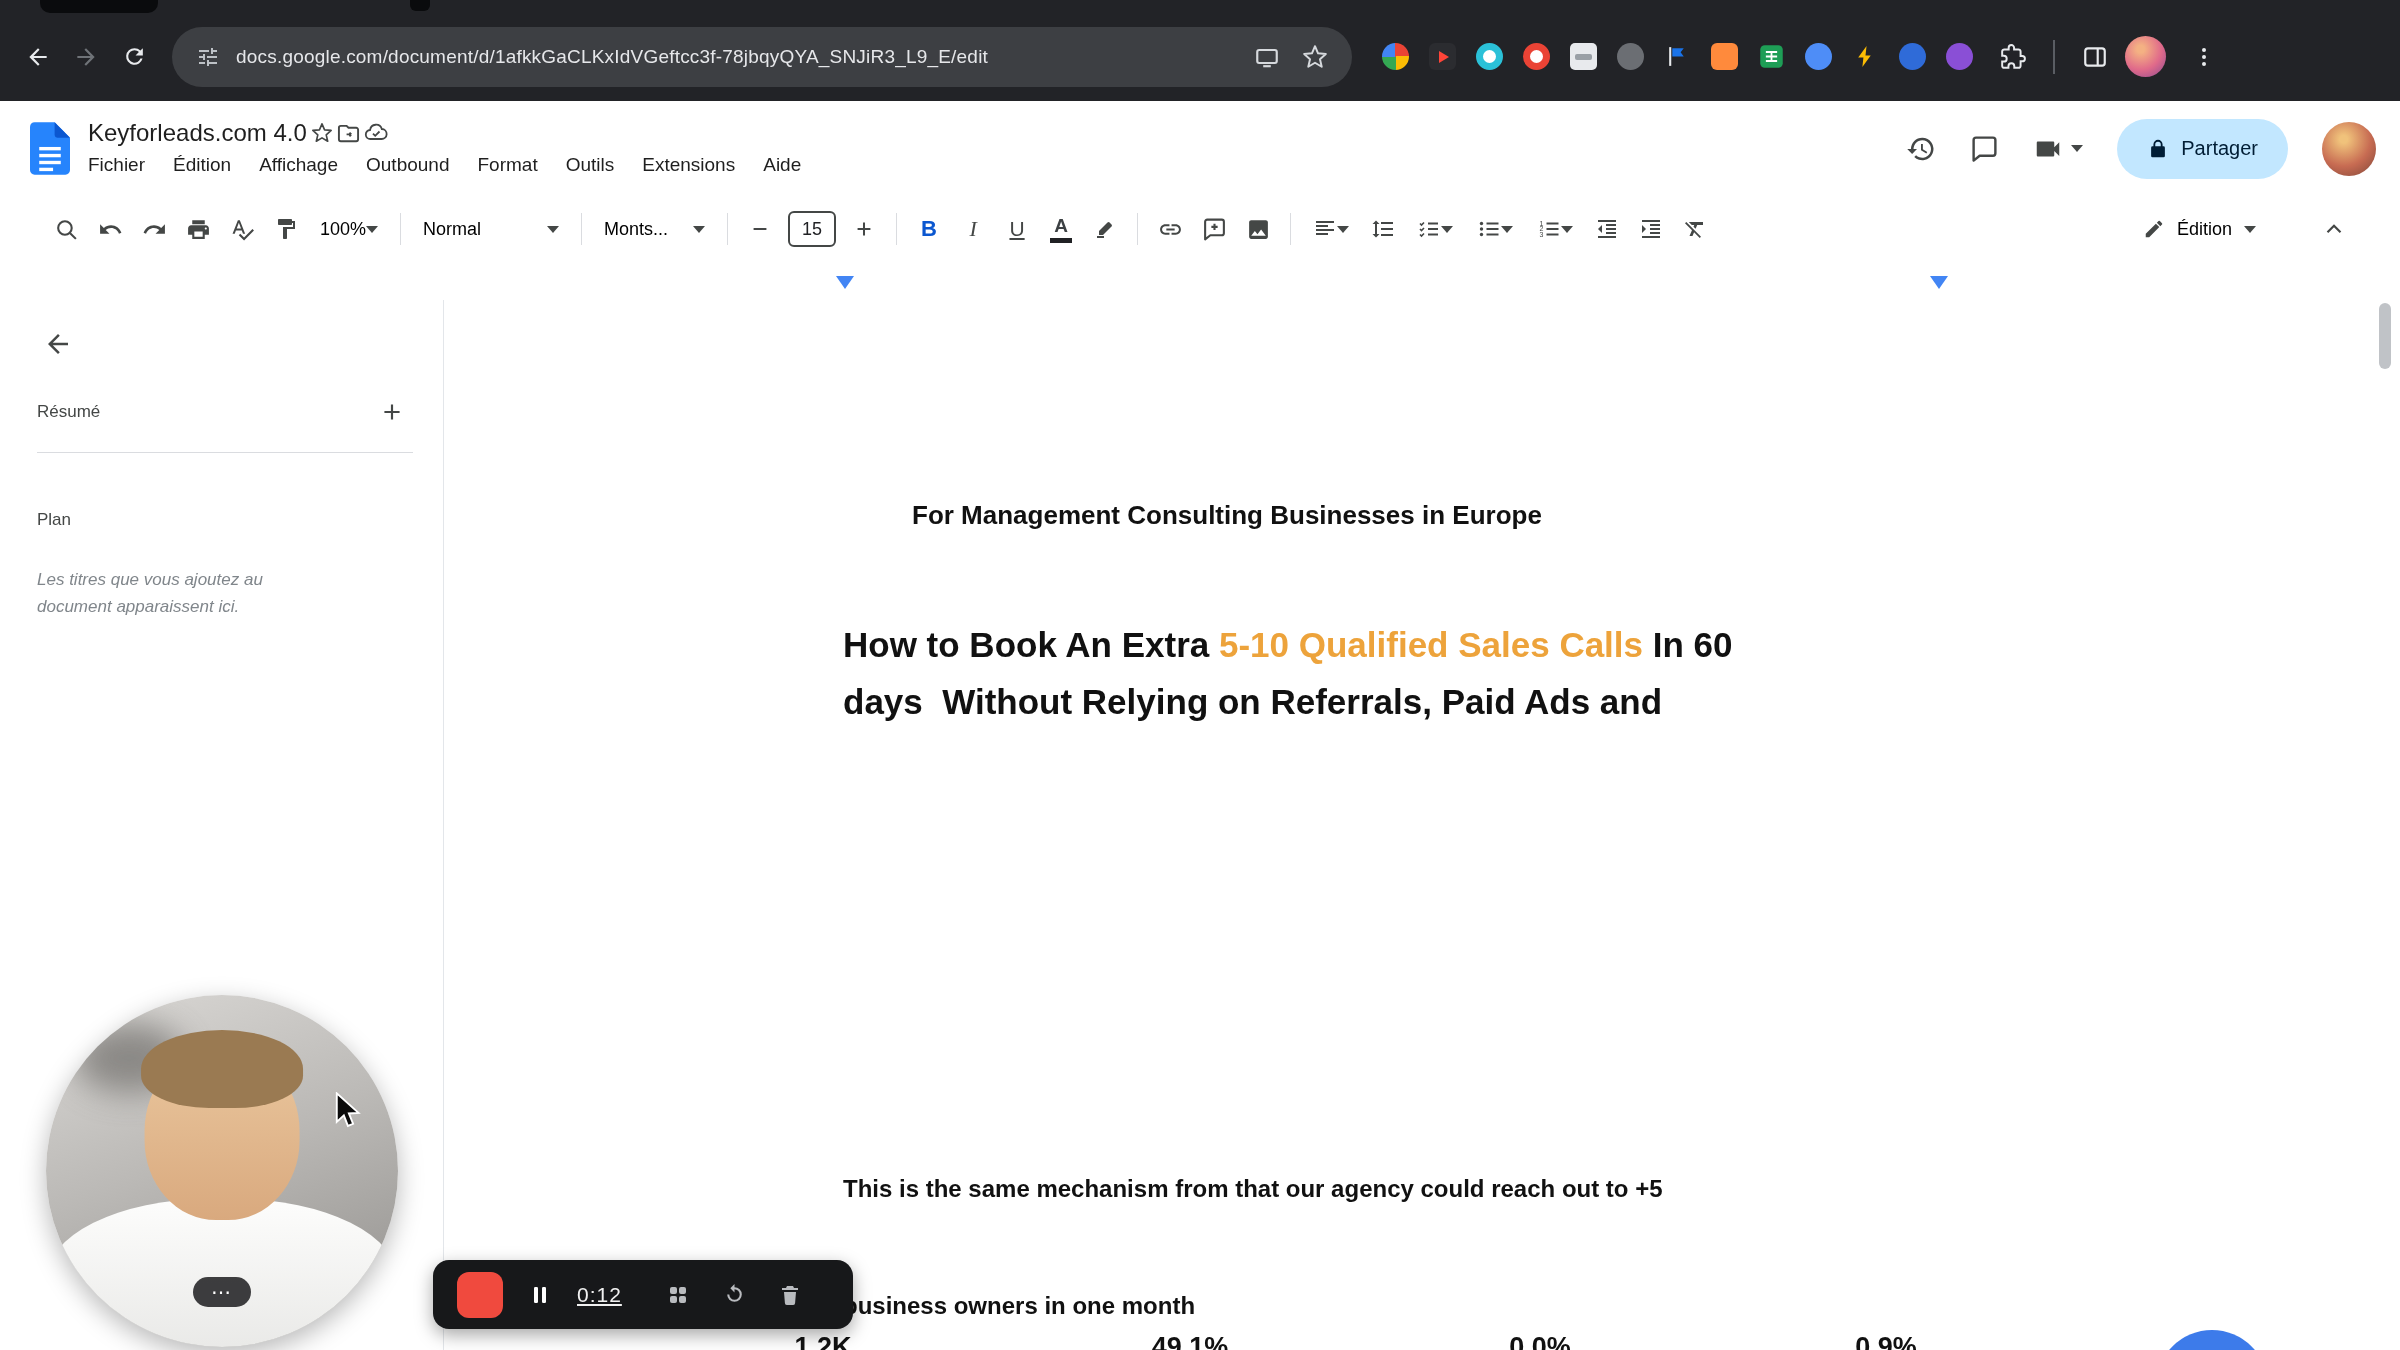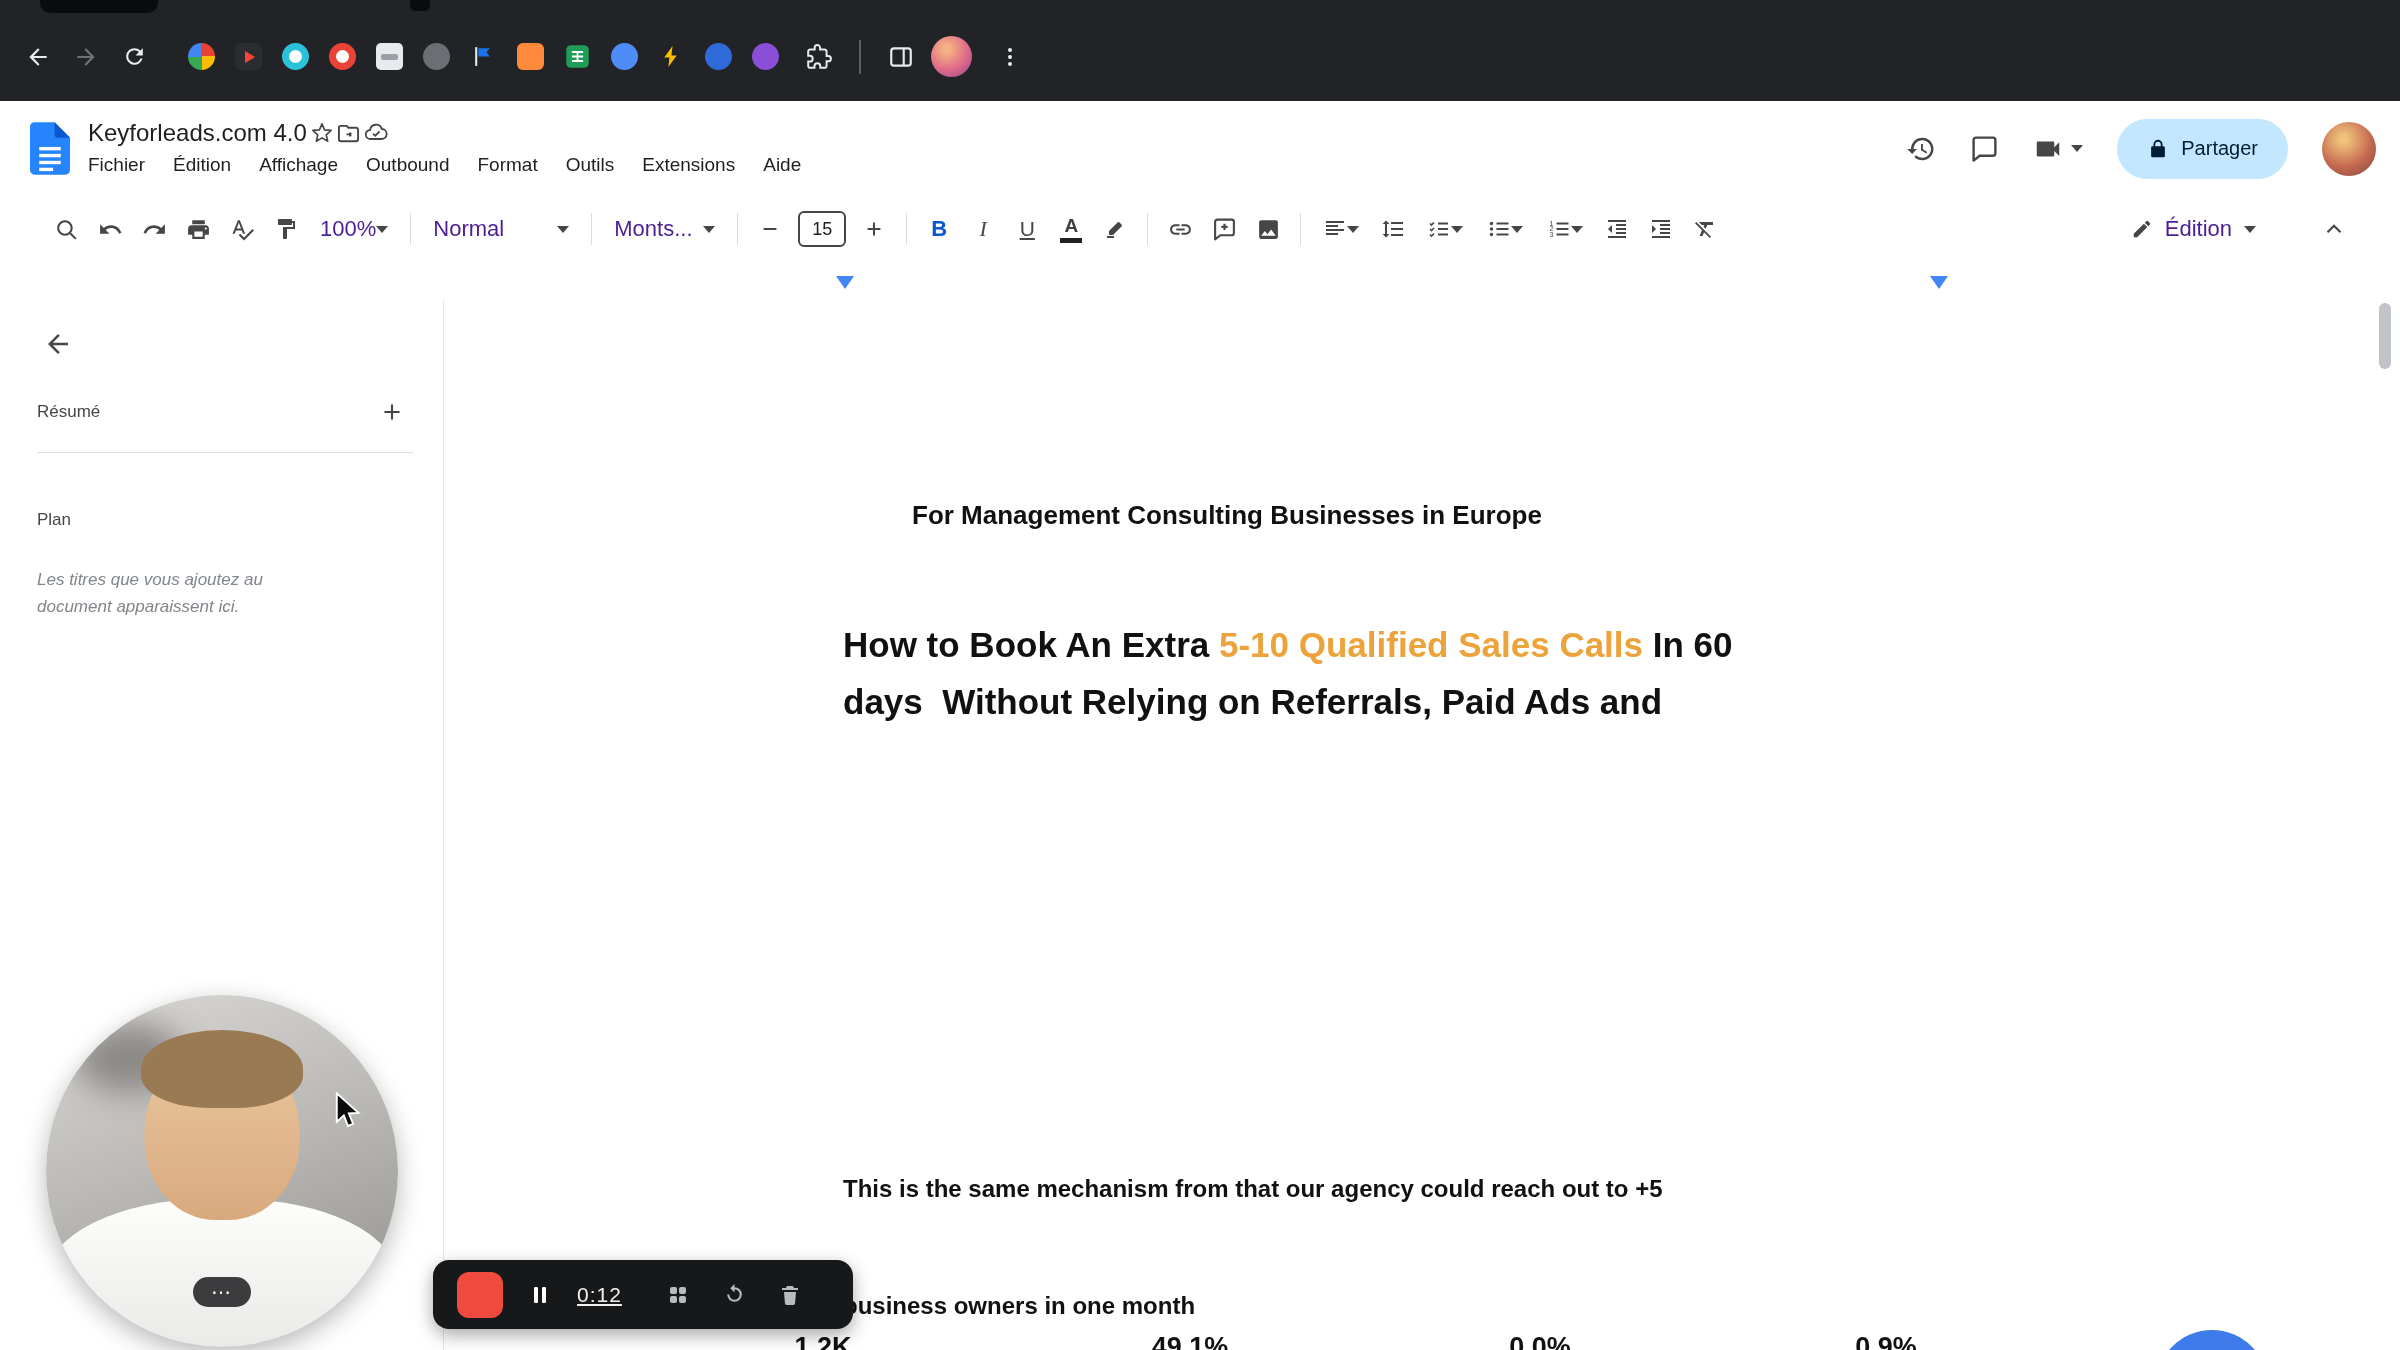--- a/index.html
+++ b/index.html
@@ -61,21 +61,21 @@
                display:flex; align-items:center; gap:12px; padding:0 30px; font-size:20px; font-weight:500; }
   .hdr-avatar { width:54px; height:54px; border-radius:50%; flex:none;
                 background:radial-gradient(circle at 40% 32%, #f0c27b 8%, #c76b52 55%, #7d4538); }
 
   
   .toolbar { position:absolute; top:196px; left:0; width:2400px; height:66px; background:#fff;
              display:flex; align-items:center; padding-left:44px; color:#444746; }
   .tb-btn { width:44px; height:44px; border-radius:50%; display:grid; place-items:center; flex:none; }
   .tb-divider { width:1px; height:32px; background:#dadce0; margin:0 10px; flex:none; }
   .tb-drop { display:flex; align-items:center; padding:0 12px; height:44px; flex:none; }
-  .tb-text { font-size:22px; color:#4c1d95; }
+  .tb-text { font-size:18px; color:#000000; }
   .sizebox { width:48px; height:36px; border:2px solid #444746; border-radius:6px; display:grid;
              place-items:center; font-size:18px; color:#202124; margin:0 6px; flex:none; }
   .glyph-b { font-size:22px; font-weight:700; color:var(--bold-blue,#0b57d0); }
   .glyph-i { font-size:22px; font-style:italic; font-family:"Liberation Serif", serif; }
   .glyph-u { font-size:21px; text-decoration:underline; }
   .glyph-a { display:flex; flex-direction:column; align-items:center; line-height:1; }
   .glyph-a b { font-size:19px; font-weight:700; color:#3c4043; }
   .glyph-a i { width:22px; height:5px; background:#202124; margin-top:3px; display:block; }
   .tb-right { margin-left:auto; display:flex; align-items:center; margin-right:44px; }
   .mode-btn { display:flex; align-items:center; gap:12px; padding:0 16px; height:44px; }
@@ -156,20 +156,41 @@
     <svg width="26" height="26" viewBox="0 0 24 24">
         <path d="M4 13h12.17l-5.59 5.59L12 20l8-8-8-8-1.41 1.41L16.17 11H4v2z" fill="currentColor"></path>
       </svg>
   </span>
   <span class="nv">
     <svg width="25" height="25" viewBox="0 0 24 24">
         <path d="M17.65 6.35A7.96 7.96 0 0 0 12 4a8 8 0 1 0 7.73 10h-2.08A6 6 0 1 1 12 6c1.66 0 3.14.69 4.22 1.78L13 11h7V4l-2.35 2.35z" fill="currentColor"></path>
       </svg>
   </span>
 
+  <div class="url-pill">
+    <span class="site-ico">
+      <svg width="24" height="24" viewBox="0 0 24 24">
+          <path d="M3 17v2h6v-2H3zM3 5v2h10V5H3zm10 16v-2h8v-2h-8v-2h-2v6h2zM7 9v2H3v2h4v2h2V9H7zm14 4v-2H11v2h10zm-6-4h2V7h4V5h-4V3h-2v6z" fill="currentColor"></path>
+        </svg>
+    </span>
+    <span class="url-text">docs.google.com/document/d/1afkkGaCLKxIdVGeftcc3f-78jbqyQYA_SNJiR3_L9_E/edit</span>
+    <span class="pill-right">
+      <span>
+        <svg width="26" height="26" viewBox="0 0 24 24">
+            <rect x="3" y="5.5" width="18" height="12" rx="1.8" fill="none" stroke="currentColor" stroke-width="2"></rect>
+            <path d="M8.5 20.5h7" stroke="currentColor" stroke-width="2"></path>
+          </svg>
+      </span>
+      <span>
+        <svg width="26" height="26" viewBox="0 0 24 24">
+            <path d="M12 17.3l6.2 3.7-1.6-7L22 9.2l-7.2-.6L12 2 9.2 8.6 2 9.2l5.4 4.8-1.6 7z" fill="none" stroke="currentColor" stroke-width="1.8" stroke-linejoin="round"></path>
+          </svg>
+      </span>
+    </span>
+  </div>
 
   <div class="ext-row">
     <span class="ei e1"></span>
     <span class="ei e2">
         <i></i>
       </span>
     <span class="ei e3"></span>
     <span class="ei e4"></span>
     <span class="ei e5"></span>
     <span class="ei e6"></span>

